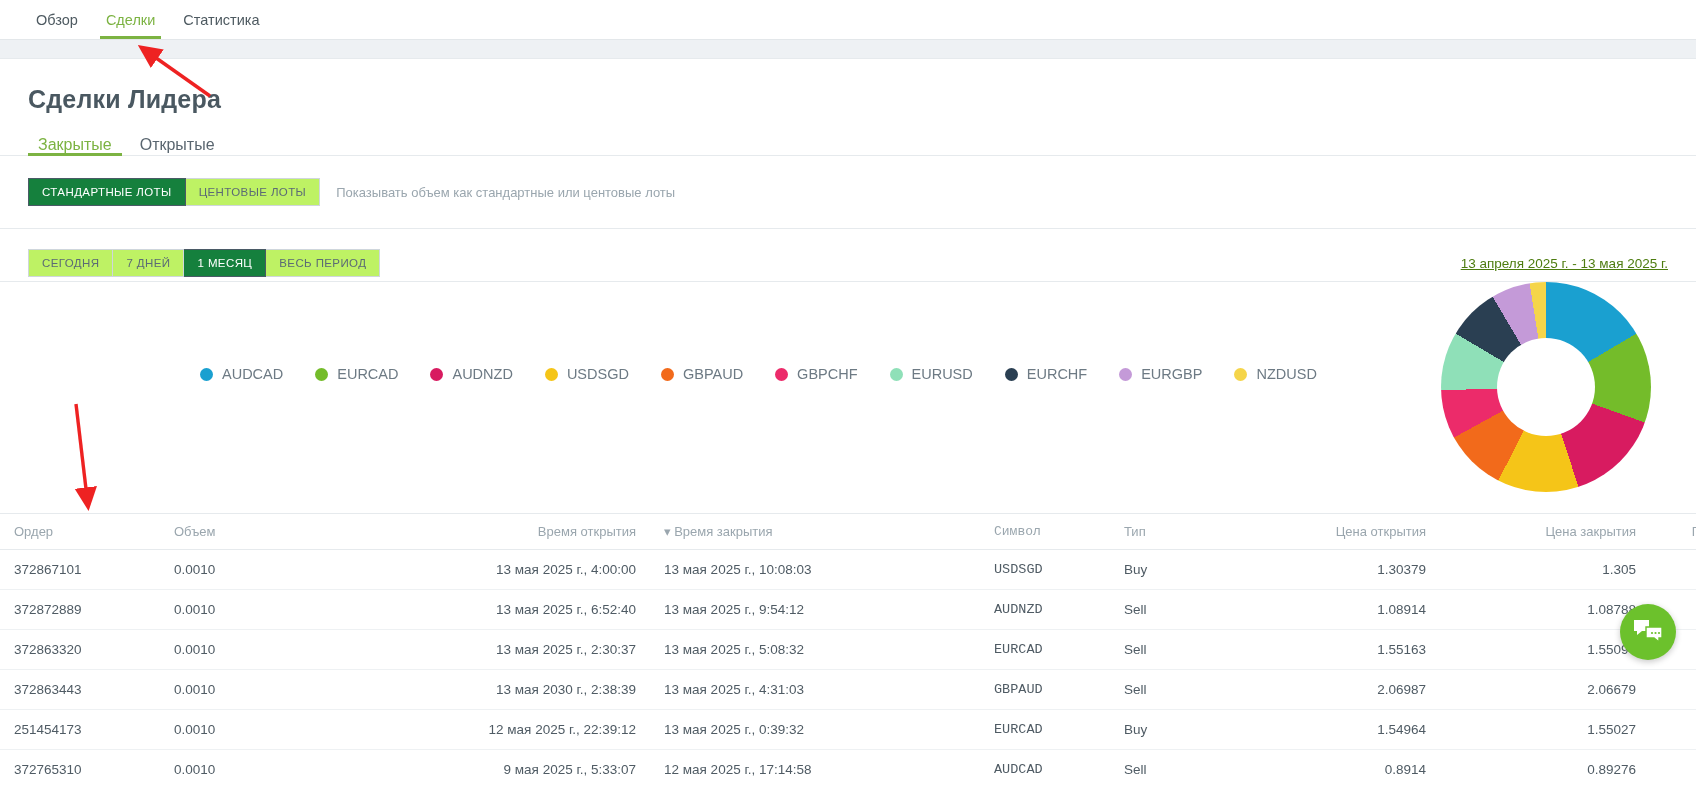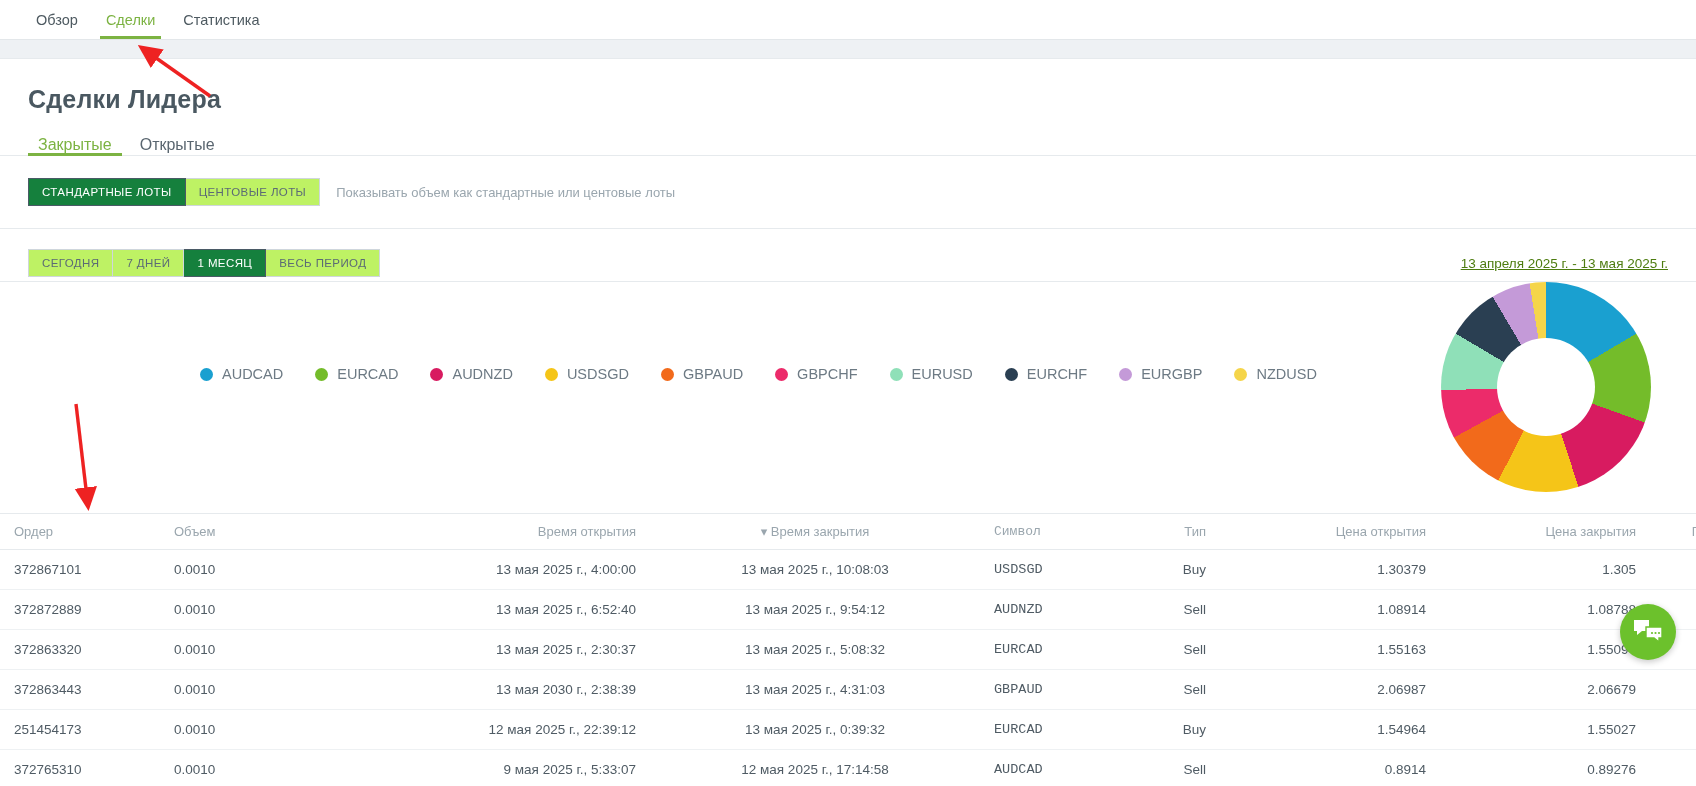--- a/index.html
+++ b/index.html
@@ -207,23 +207,23 @@
   table.deals td {
     font-size: 13.5px;
     color: #4f5b64;
     padding: 12px 14px 12px 14px;
     border-bottom: 1px solid #eef1f3;
     white-space: nowrap;
   }
   .c-order  { width: 160px; text-align: left; }
   .c-volume { width: 170px; text-align: left; }
   .c-open   { width: 320px; text-align: right; }
-  .c-close  { width: 330px; text-align: center; }
+  .c-close  { width: 330px; text-align: left; }
   .c-symbol { width: 130px; text-align: left; font-family: Liberation Mono, monospace; }
-  .c-type   { width: 110px; text-align: right; }
+  .c-type   { width: 110px; text-align: left; }
   .c-oprice { width: 220px; text-align: right; }
   .c-cprice { width: 210px; text-align: right; }
   .c-points { width: 110px; text-align: right; padding-right: 24px !important; }
   th.c-points { padding-right: 24px !important; }
   .pos { color: #7cb342; }
   .neg { color: #e8336d; }
 
   
   .annotation { position: absolute; pointer-events: none; }
 

